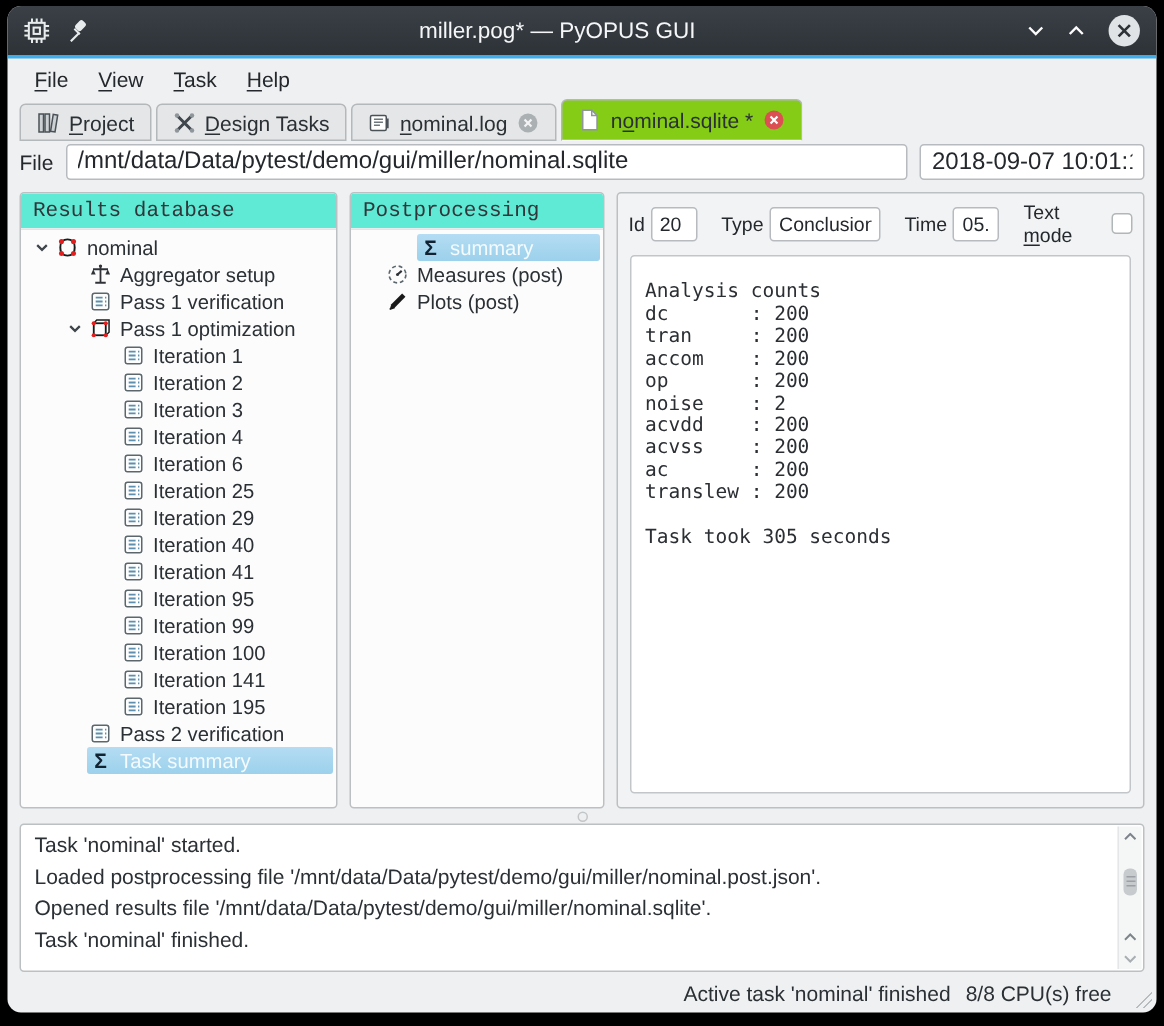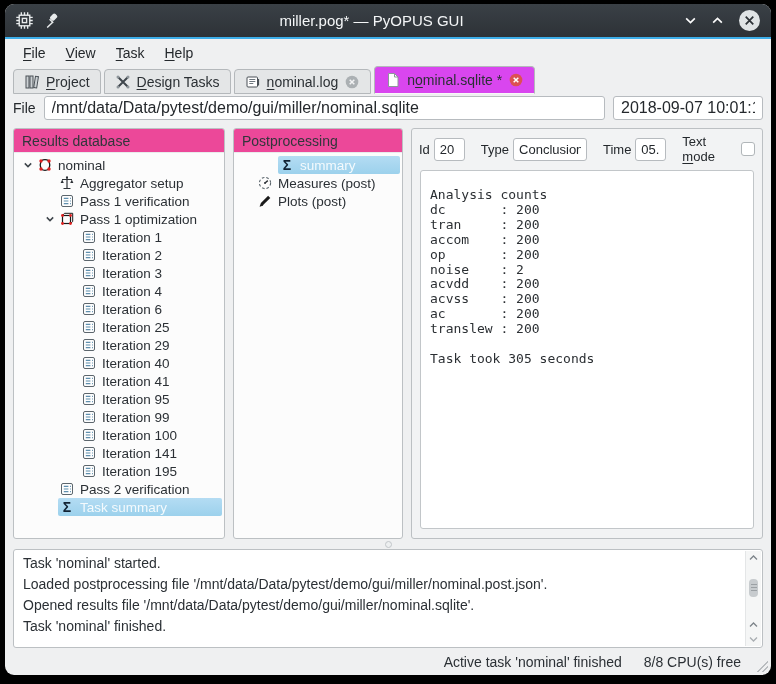--- a/index.html
+++ b/index.html
@@ -20,35 +20,35 @@
   
   .menubar { height:27px; flex:0 0 27px; display:flex; align-items:center;
              padding-left:10px; gap:4px; }
   .menu-item { font-size:14px; color:#24282c; padding:3px 8px; border-radius:3px; }
   
   .tabbar { height:28px; flex:0 0 28px; display:flex; align-items:flex-end;
             padding-left:8px; }
   .tab { display:inline-flex; align-items:center; gap:6px; padding:0 10px;
          height:25px; margin-right:3px; border:1px solid #b4b8bb;
          border-radius:4px 4px 0 0; background:#e4e6e7; font-size:14px; color:#2b3034; }
-  .tab.active { height:28px; background:#d946ef; border-bottom-color:#f7f8f8; }
+  .tab.active { height:28px; background:#84cc16; border-bottom-color:#f7f8f8; }
   .tab .icon { display:inline-flex; }
   
   .filebar { flex:0 0 32px; display:flex; align-items:center; gap:8px; padding:2px 8px 6px; }
   .filebar label { font-size:14px; color:#24282c; }
   .tfield { height:24px; background:#fff; border:1px solid #b7bbbf; border-radius:3px;
             font-family:inherit; font-size:16px; color:#24282c; padding:0 7px; }
   .file-input { flex:1; }
   .stamp { width:150px; flex:0 0 150px; }
   
   .main { flex:1 1 auto; min-height:0; display:flex; gap:8px; padding:2px 8px 0; }
   .panel { border:1px solid #bcc0c3; border-radius:3px; background:#fcfcfc;
            display:flex; flex-direction:column; overflow:hidden; }
   .panel-header { padding:4px 8px 3px; font-size:14px; color:#31363b;
-                  border-bottom:1px solid #e9ebec; background:#ec4899; }
+                  border-bottom:1px solid #e9ebec; background:#5eead4;font-family:Liberation Mono, monospace; }
   .p-left  { flex:0 0 212px; }
   .p-mid   { flex:0 0 170px; }
   .p-right { flex:1 1 auto; background:#f2f3f4; }
   .tree { padding-top:3px; font-size:13.5px; color:#2b3035; overflow:hidden; }
   .tree-row { height:18px; display:flex; align-items:center; }
   .expander { width:16px; flex:0 0 16px; display:inline-flex; justify-content:center; }
   .row-body { flex:1; display:flex; align-items:center; gap:5px; height:18px;
               padding:0 4px 0 1px; margin-right:2px; border-radius:2px; }
   .row-body.selected { background:linear-gradient(#b4dcf3,#9cd1ec); color:#f4fafd; }
   .icon { display:inline-flex; align-items:center; justify-content:center;
@@ -80,21 +80,21 @@
                background:#f5f6f6; border-left:1px solid #e4e6e7;
                display:flex; flex-direction:column; align-items:center; }
   .sb-btn { height:14px; display:flex; align-items:center; justify-content:center; width:100%; }
   .sb-track { flex:1; width:100%; position:relative; }
   .sb-thumb { position:absolute; top:26%; height:34%; left:3px; right:3px;
               background:#c7cbce; border-radius:4px; display:flex; flex-direction:column;
               align-items:center; justify-content:center; gap:2px; }
   .sb-thumb i { display:block; width:6px; height:1px; background:#9ba0a4; }
   
   .statusbar { flex:0 0 27px; display:flex; align-items:center; justify-content:flex-end;
-               gap:22px; padding-right:30px; font-size:14px; color:#2b3035; position:relative; }
+               gap:10px; padding-right:30px; font-size:14px; color:#2b3035; position:relative; }
   .grip { position:absolute; right:3px; bottom:3px; width:12px; height:12px; }
   .grip::before { content:""; position:absolute; right:0; bottom:0; width:12px; height:12px;
                   background:
                     linear-gradient(135deg,transparent 54%,#b8bcbf 54%,#b8bcbf 60%,transparent 60%,transparent 74%,#b8bcbf 74%,#b8bcbf 80%,transparent 80%); }
   u { text-underline-offset:2px; }
 </style>
 </head>
 <body>
 
 <div class="window">

